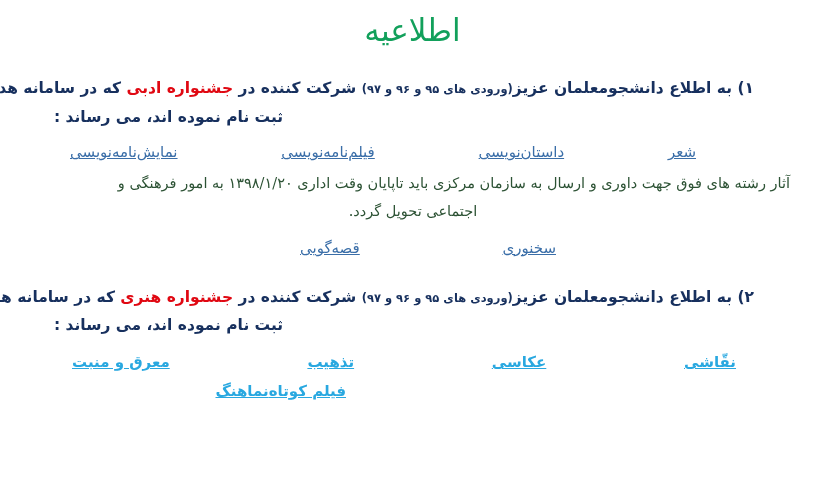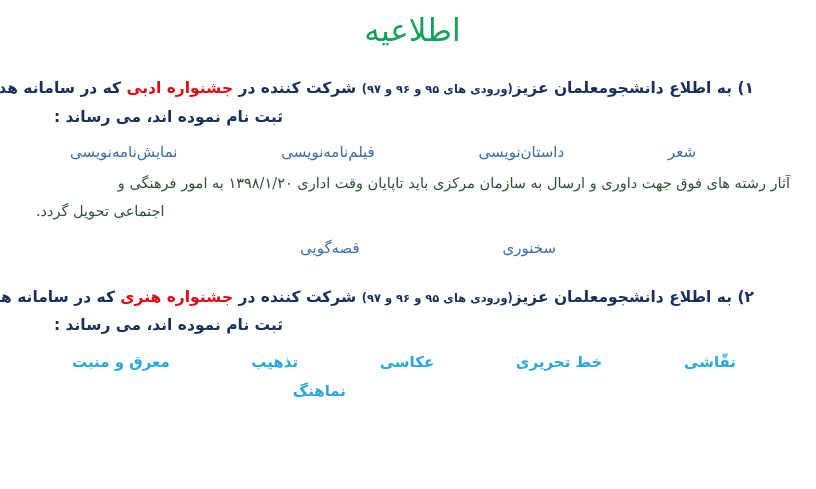--- a/index.html
+++ b/index.html
@@ -85,20 +85,21 @@
     direction: rtl;
     justify-content: center;
     color: #3a6ea8;
     font-size: 15px;
     font-weight: 400;
     line-height: 1.4;
     font-family: "DejaVu Sans", "Liberation Sans", sans-serif;
   }
   .cat-row .cat {
     white-space: nowrap;
+    text-decoration: underline;
   }
   #cat-row-literary-1 {
     margin-top: 11px;
     padding-right: 120px;
     padding-left: 70px;
     justify-content: space-between;
   }
   #cat-row-literary-2 {
     margin-top: 12px;
     padding-right: 260px;
@@ -139,21 +140,21 @@
   #para-oral { margin-top: 6px; }
 
   .body-para .plines {
     display: block;
   }
   .body-para .pline {
     display: block;
     white-space: nowrap;
   }
   .body-para .pline.tail {
-    text-align: left;
+    text-align: center;
   }
 </style>
 </head>
 <body>
 
 <div class="page">
 
   <h1 class="doc-title">اطلاعیه</h1>
 
   <div class="notice-block" id="notice-1">
@@ -189,23 +190,23 @@
     <span class="notice-line line-1"><span class="marker">۲)</span>
       <span>به اطلاع دانشجومعلمان عزیز</span><span class="small-paren">(ورودی های ۹۵ و ۹۶ و ۹۷)</span>
       <span>شرکت کننده در</span>
       <span class="hl-red">جشنواره هنری</span>
       <span>که در سامانه هدف</span></span>
     <span class="notice-line line-2">ثبت نام نموده اند، می رساند :</span>
   </div>
 
   <div class="cat-row art" id="cat-row-art-1">
     <span class="cat">نقّاشی</span>
-    <span class="cat">خط تحریری</span>
     <span class="cat">عکاسی</span>
     <span class="cat">تذهیب</span>
     <span class="cat">معرق و منبت</span>
   </div>
 
   <div class="cat-row art" id="cat-row-art-2">
+    <span class="cat">فیلم کوتاه</span>
     <span class="cat">نماهنگ</span>
   </div>
 
 </div>
 
 </body></html>

